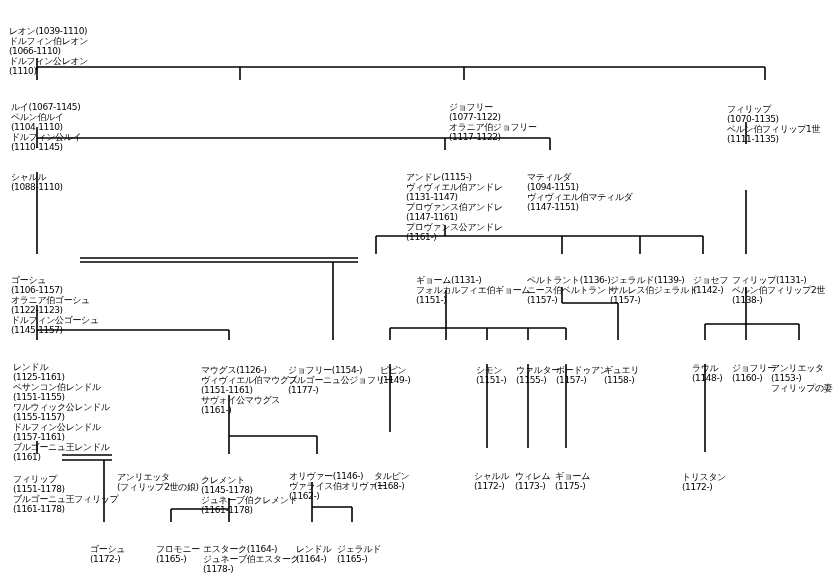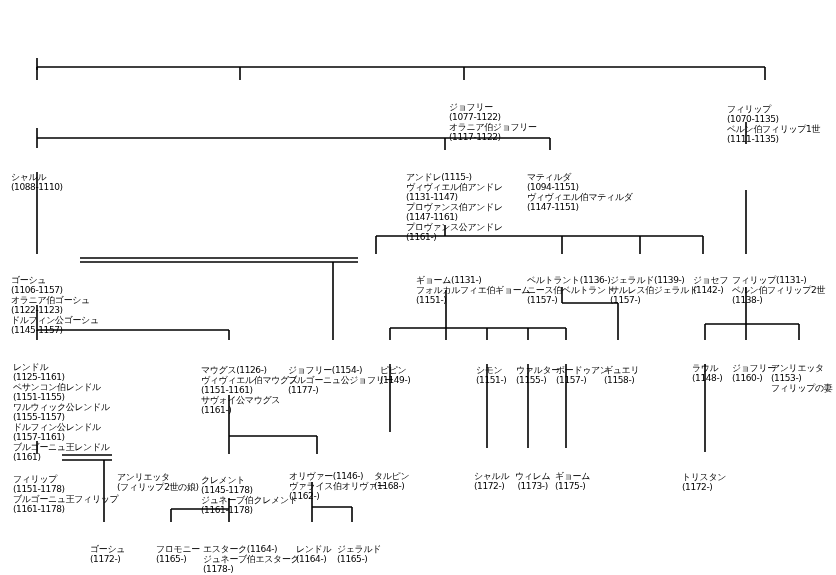--- a/index.html
+++ b/index.html
@@ -84,21 +84,27 @@
     <line x1="312" y1="507" x2="352" y2="507"></line>
     <line x1="352" y1="507" x2="352" y2="522"></line>
 
     <line x1="390" y1="364" x2="390" y2="432"></line>
     <line x1="487" y1="364" x2="487" y2="448"></line>
     <line x1="528" y1="364" x2="528" y2="448"></line>
     <line x1="566" y1="364" x2="566" y2="448"></line>
     <line x1="705" y1="364" x2="705" y2="452"></line>
   </svg>
 
-
+  <div class="node" style="left:9px;top:6px;">
+    <span>レオン(1039-1110)</span><span>ドルフィン伯レオン</span><span>(1066-1110)</span><span>ドルフィン公レオン</span><span>(1110)</span>
+  </div>
+
+  <div class="node" style="left:11px;top:82px;">
+    <span>ルイ(1067-1145)</span><span>ベルン伯ルイ</span><span>(1104-1110)</span><span>ドルフィン公ルイ</span><span>(1110-1145)</span>
+  </div>
 
 
   <div class="node" style="left:449px;top:82px;">
     <span>ジョフリー</span><span>(1077-1122)</span><span>オラニア伯ジョフリー</span><span>(1117-1122)</span>
   </div>
 
   <div class="node" style="left:727px;top:84px;">
     <span>フィリップ</span><span>(1070-1135)</span><span>ベルン伯フィリップ1世</span><span>(1111-1135)</span>
   </div>
 
@@ -202,21 +208,21 @@
   </div>
 
   <div class="node" style="left:374px;top:451px;">
     <span>タルピン</span><span>(1168-)</span>
   </div>
 
   <div class="node" style="left:474px;top:451px;">
     <span>シャルル</span><span>(1172-)</span>
   </div>
 
-  <div class="node" style="left:515px;top:451px;text-align:center;">
+  <div class="node" style="left:515px;top:451px;">
     <span>ウィレム</span><span>(1173-)</span>
   </div>
 
   <div class="node" style="left:555px;top:451px;">
     <span>ギョーム</span><span>(1175-)</span>
   </div>
 
   <div class="node" style="left:682px;top:452px;">
     <span>トリスタン</span><span>(1172-)</span>
   </div>

